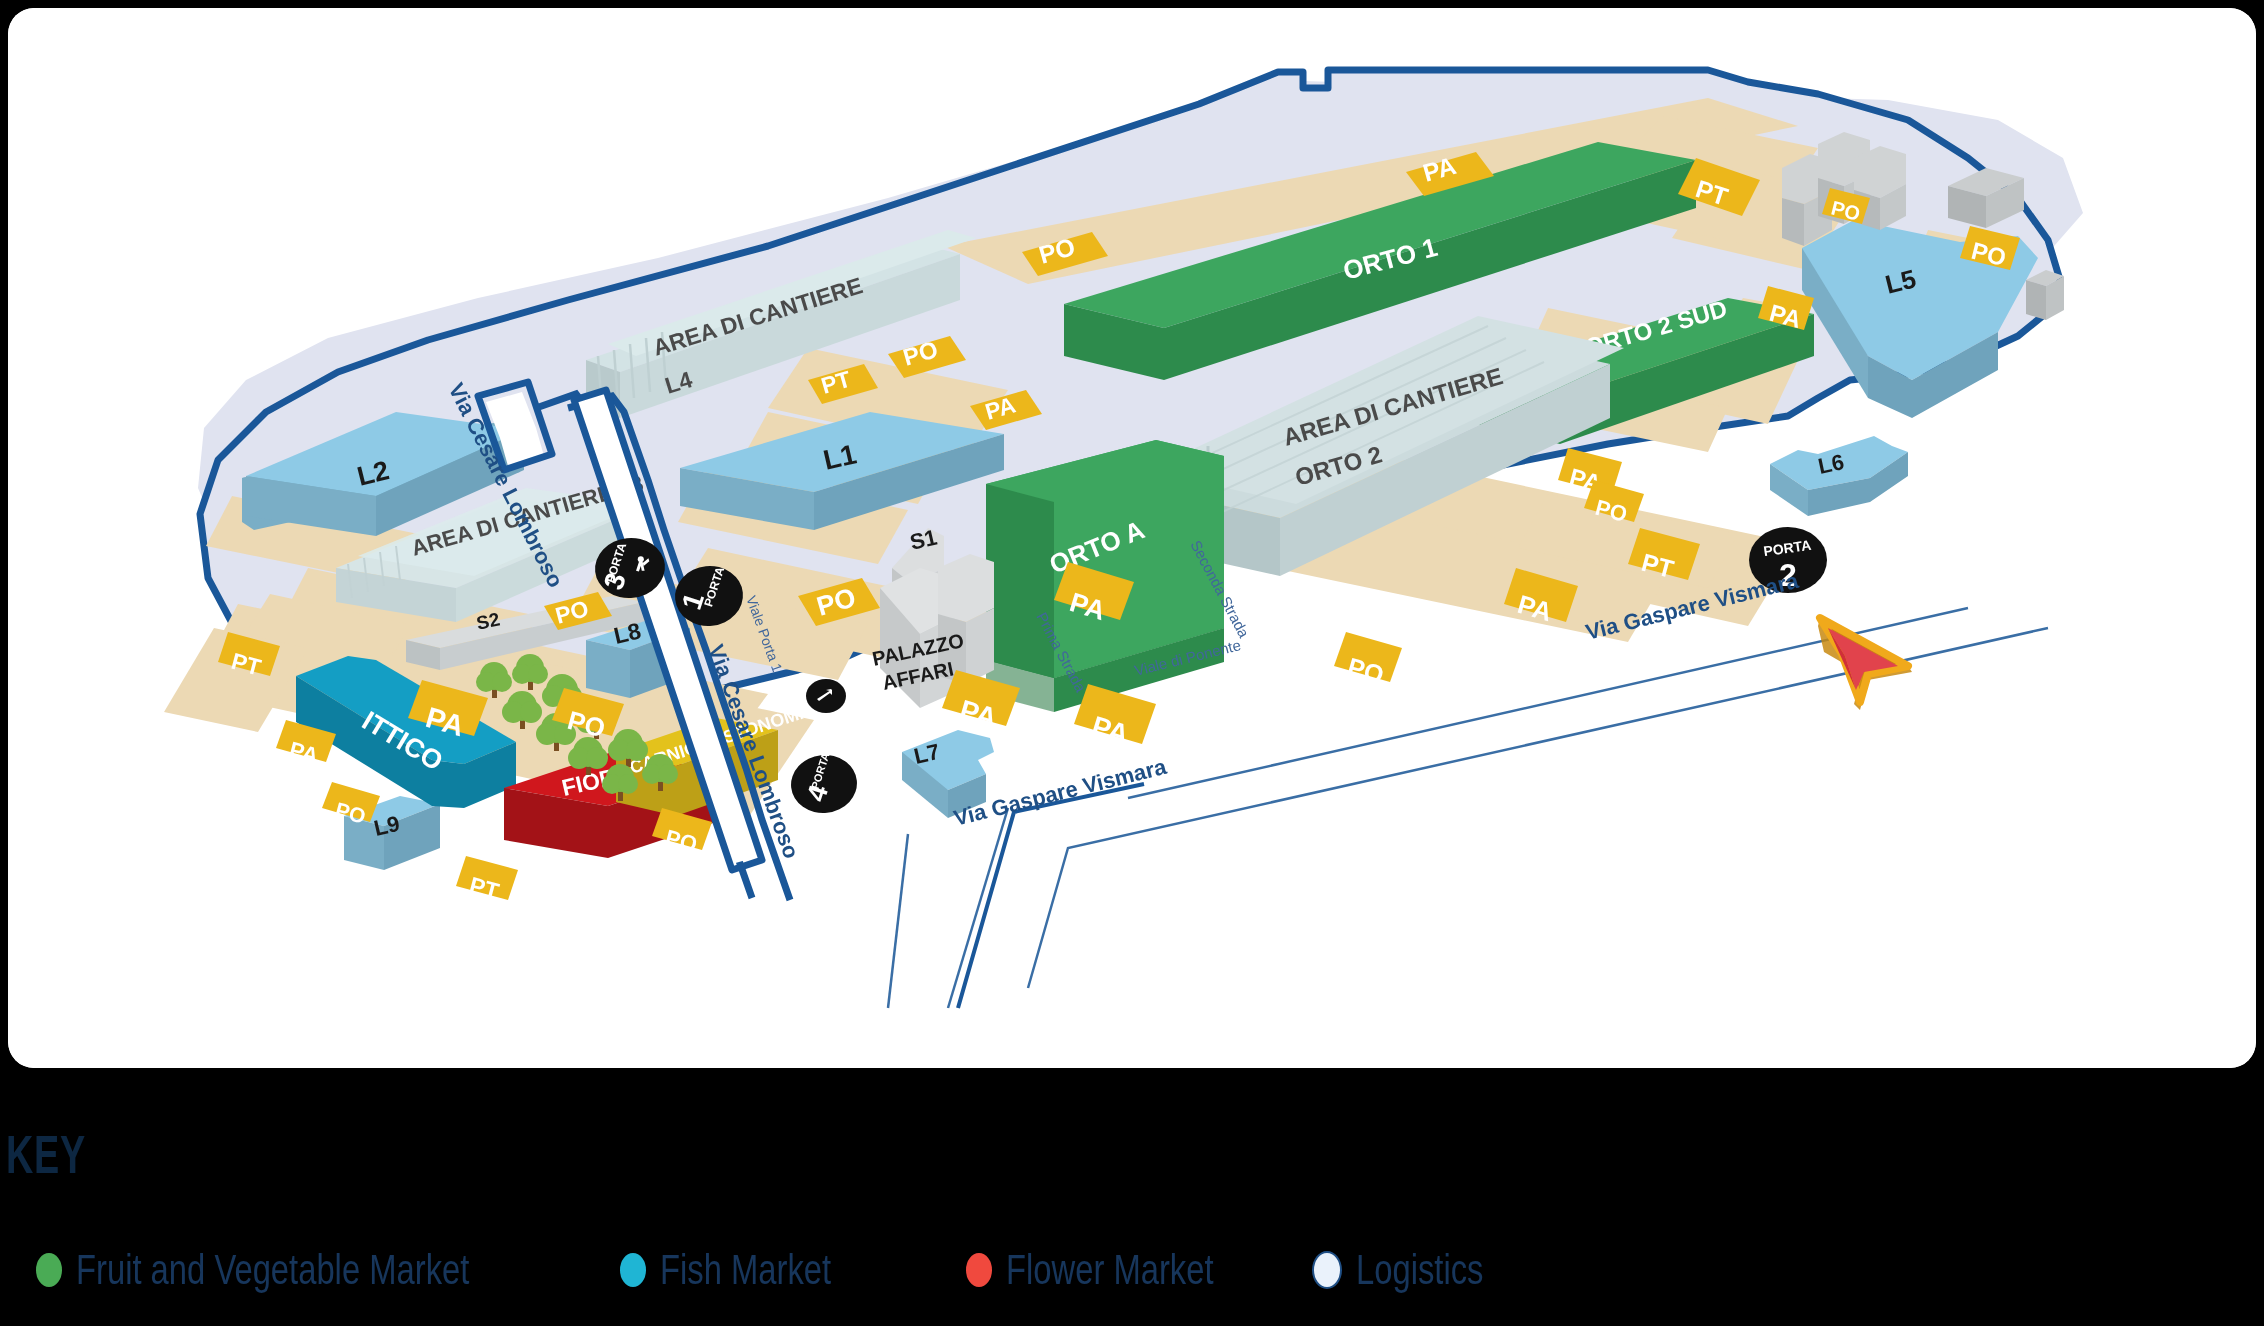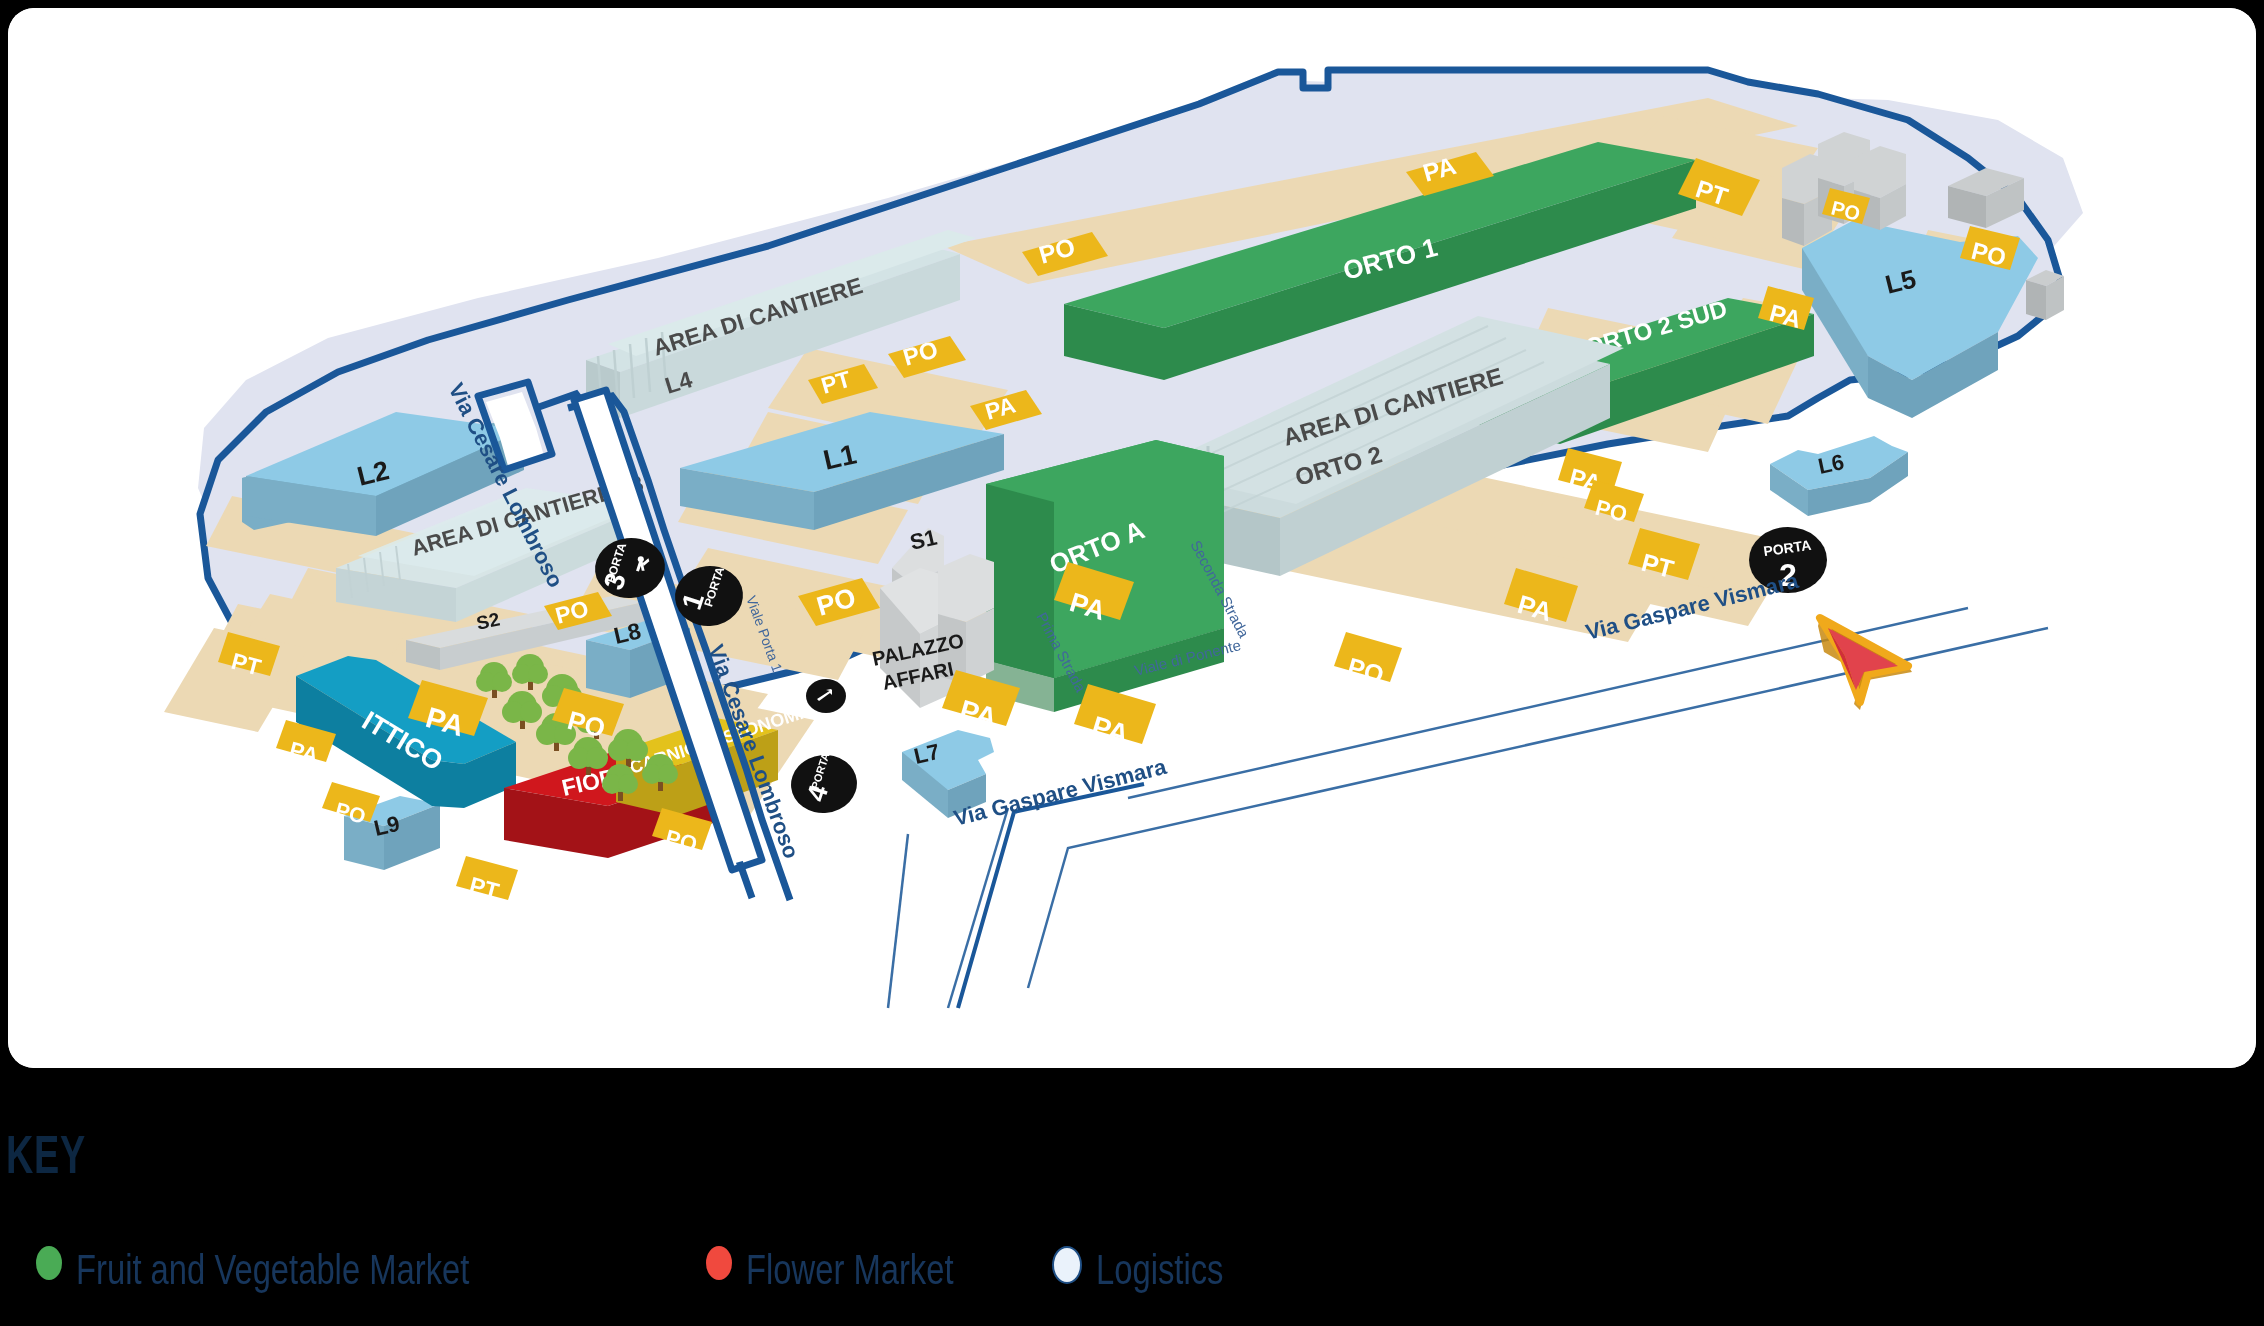--- a/index.html
+++ b/index.html
@@ -4,21 +4,21 @@
 <style>
   html,body{margin:0;padding:0;background:#000;}
   body{width:2264px;height:1326px;overflow:hidden;font-family:"Liberation Sans",sans-serif;}
   #root{position:relative;width:2264px;height:1326px;background:#000;}
   #map-card{position:absolute;left:8px;top:8px;width:2248px;height:1060px;background:#ffffff;border-radius:26px;overflow:hidden;}
   #map-svg{position:absolute;left:0;top:0;}
   #key-panel{position:absolute;left:0;top:1068px;width:2264px;height:258px;background:#000;}
   #key-title{position:absolute;left:6px;top:1123px;font-size:54px;font-weight:700;letter-spacing:1px;color:#0d2742;
     font-family:"Liberation Sans Narrow","Liberation Sans",sans-serif;transform:scaleX(.70);transform-origin:left top;}
   #legend{position:absolute;left:0px;top:1240px;width:2264px;height:60px;display:flex;align-items:center;}
-  .legend-item{display:flex;align-items:flex-start;margin-right:0;}
+  .legend-item{display:flex;align-items:center;margin-right:0;}
   .legend-dot{width:26px;height:34px;border-radius:50%;flex:0 0 auto;}
   .legend-label{margin-left:14px;font-size:42px;color:#17365c;white-space:nowrap;
     font-family:"Liberation Sans Narrow","Liberation Sans",sans-serif;transform:scaleX(.78);transform-origin:left center;}
   .sp1{width:36px;}.sp2{width:40px;}.sp3{width:46px;}.sp4{width:40px;}
   text{font-family:"Liberation Sans Narrow","Liberation Sans",sans-serif;}
   .bld-lab{font-weight:700;fill:#1a1a1a;}
   .bld-lab-w{font-weight:700;fill:#ffffff;}
   .zone-lab{font-weight:700;fill:#4a4a4a;}
   .road-lab{font-weight:700;fill:#1f4f85;}
   .road-lab-s{font-weight:400;fill:#41679b;}
@@ -571,20 +571,24 @@
   <div id="key-panel"></div>
   <div id="key-title">KEY</div>
 
   <div id="legend">
     <div class="sp1"></div>
     <div class="legend-item">
       <span class="legend-dot" style="background:#4aab55"></span>
       <span class="legend-label">Fruit and Vegetable Market</span>
     </div>
     <div class="sp2"></div>
+    <div class="legend-item">
+      <span class="legend-dot" style="background:#1fb5d4"></span>
+      <span class="legend-label">Fish Market</span>
+    </div>
     <div class="sp3"></div>
     <div class="sp4"></div>
     <div class="legend-item">
       <span class="legend-dot" style="background:#f0493e"></span>
       <span class="legend-label">Flower Market</span>
     </div>
     <div class="sp4"></div>
     <div class="legend-item">
       <span class="legend-dot" style="background:#eaf2fb;border:2px solid #1f4f85;"></span>
       <span class="legend-label">Logistics</span>

